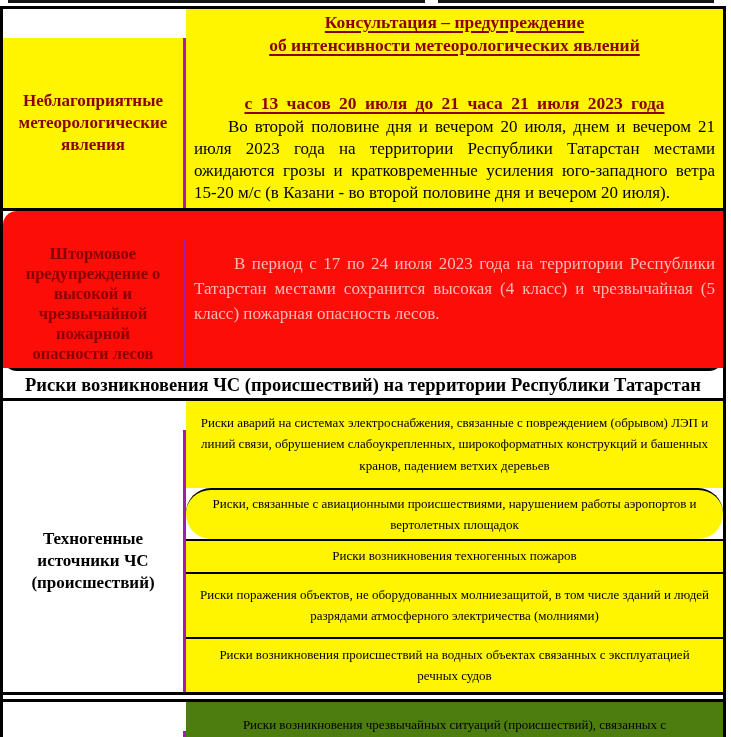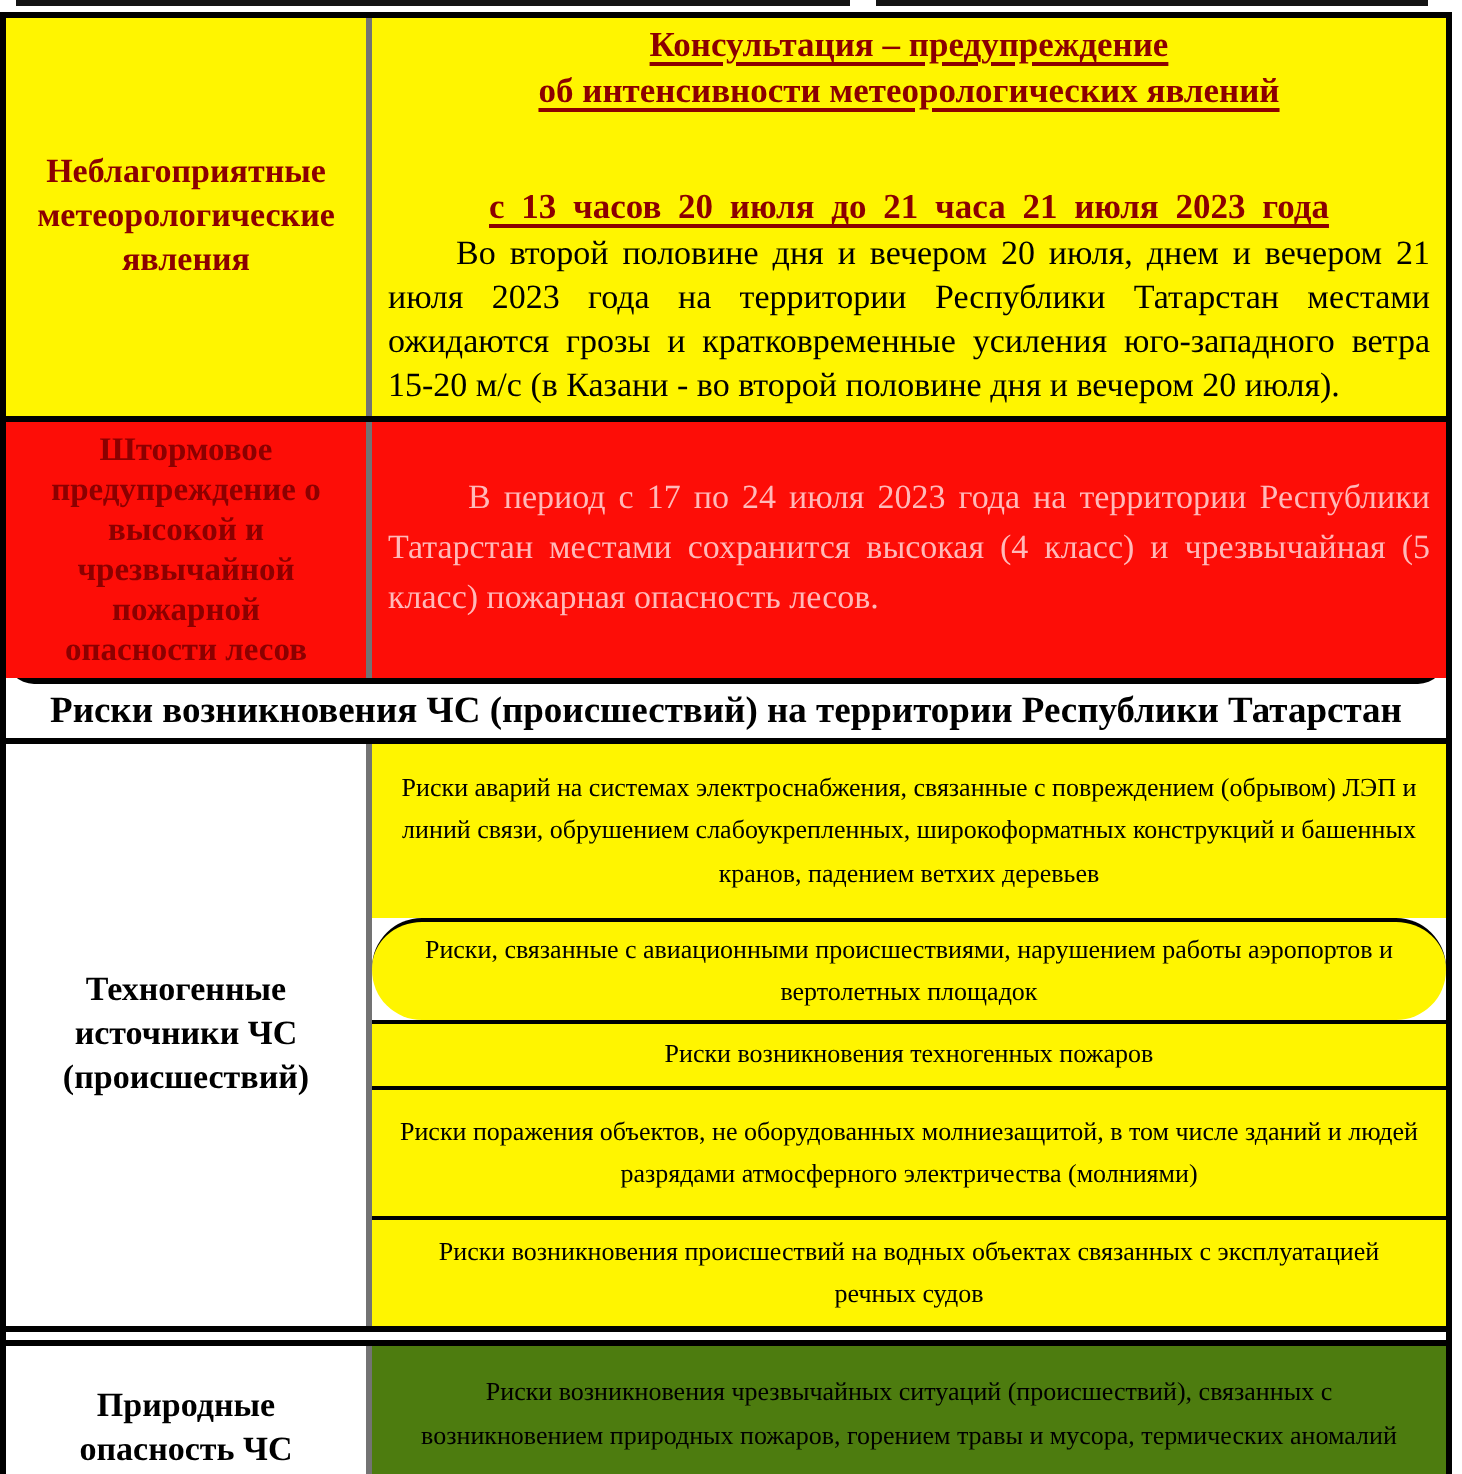--- a/index.html
+++ b/index.html
@@ -27,24 +27,25 @@
 
   .doc-table {
     margin: 0 5px 0 0;
     border: 3px solid #000;
     background: #fff;
   }
 
   .row { display: flex; align-items: stretch; }
   .left-cell {
     width: 183px; flex: 0 0 183px;
-    border-right: 3px solid #737373;
+    border-right: 3px solid #a21caf;
     display: flex; align-items: center; justify-content: center;
     text-align: center;
     padding: 4px 22px;
+    margin-top: 29px;
   }
   .right-cell { flex: 1; padding: 2px 8px 4px 8px; }
 
   .yellow { background: #FFF500; }
   .red    { background: #FD0D07; }
   .orange { background: #4d7c0f; }
   .white  { background: #ffffff; }
 
   .dark-red-bold {
     color: #8B0000; font-weight: bold;

